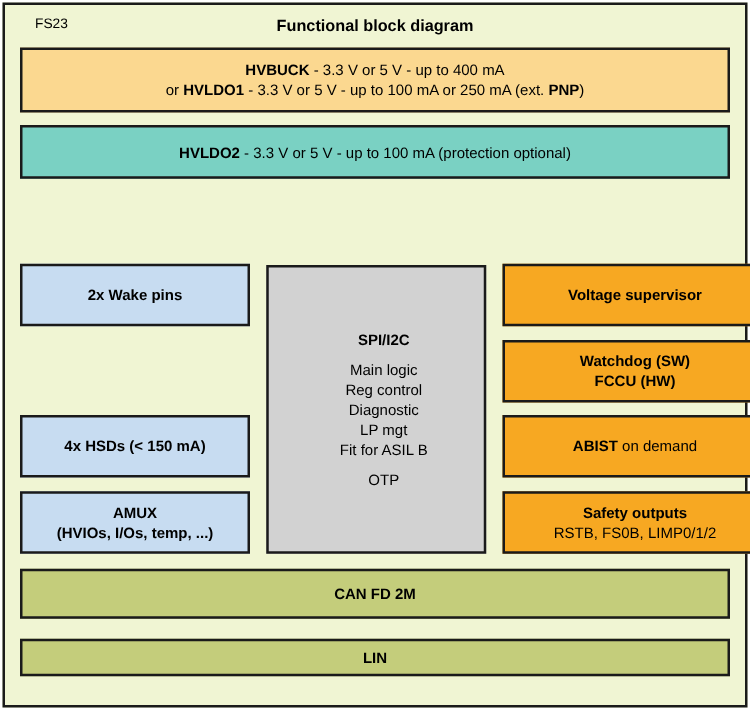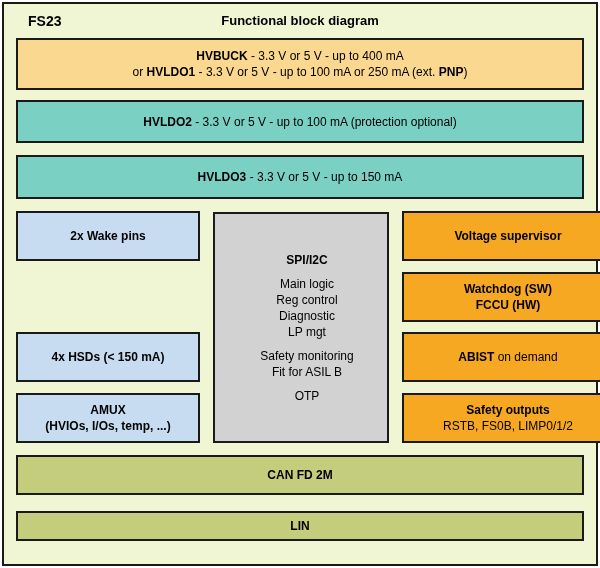--- a/index.html
+++ b/index.html
@@ -6,21 +6,21 @@
     --background:#f0f5d3; --peach:#fbd890; --teal:#7ad1c3; --blue:#c7dcf1;
     --gray:#d2d2d2; --orange:#f7a822; --olive:#c4cd7b; --border:#1a1a1a;
   }
   *{box-sizing:border-box; margin:0; padding:0;}
   html,body{width:600px; height:568px; background:#ffffff;}
   body{font-family:"Liberation Sans", sans-serif; color:#000;}
   .frame{
     position:absolute; left:2px; top:2px; width:596px; height:564px;
     border:2px solid var(--border); background:var(--background);
   }
-  .chip{position:absolute; left:24px; top:9px; font-size:14px; font-weight:bold;text-align:center;}
+  .chip{position:absolute; left:24px; top:9px; font-size:11px; font-weight:normal;text-align:center;}
   .title{position:absolute; left:0; right:0; top:9px; text-align:center; font-size:13px; font-weight:bold;}
   .block{
     position:absolute; border:2px solid var(--border);
     display:flex; flex-direction:column; align-items:center; justify-content:center;
     text-align:center; font-size:12px; line-height:16px;
   }
   .block b{font-weight:bold;}
   .b-hvbuck{left:12px; top:34px; width:568px; height:52px; background:var(--peach);text-align:center;}
   .b-hvldo2{left:12px; top:96px;  width:568px; height:43px; background:var(--teal);}
   .b-hvldo3{left:12px; top:151px; width:568px; height:44px; background:var(--teal);}
@@ -47,42 +47,38 @@
 
   <div class="block b-hvbuck">
     <div><b>HVBUCK</b><span> - 3.3 V or 5 V - up to 400 mA</span></div>
     <div><span>or </span><b>HVLDO1</b><span> - 3.3 V or 5 V - up to 100 mA or 250 mA (ext. </span><b>PNP</b><span>)</span></div>
   </div>
 
   <div class="block b-hvldo2">
     <div><b>HVLDO2</b><span> - 3.3 V or 5 V - up to 100 mA (protection optional)</span></div>
   </div>
 
-  <div class="block b-hvldo3">
-    <div><b>HVLDO3</b><span> - 3.3 V or 5 V - up to 150 mA</span></div>
-  </div>
 
   <div class="block col-left row1">
     <div>2x Wake pins</div>
   </div>
   <div class="block col-left row3">
     <div>4x HSDs (&lt; 150 mA)</div>
   </div>
   <div class="block col-left row4">
     <div>AMUX</div>
     <div>(HVIOs, I/Os, temp, ...)</div>
   </div>
 
   <div class="block b-center">
     <div class="core-title">SPI/I2C</div>
     <div>Main logic</div>
     <div>Reg control</div>
     <div>Diagnostic</div>
     <div>LP mgt</div>
-    <div class="group-gap">Safety monitoring</div>
     <div>Fit for ASIL B</div>
     <div class="group-gap">OTP</div>
   </div>
 
   <div class="block col-right row1">
     <div>Voltage supervisor</div>
   </div>
   <div class="block col-right row2">
     <div>Watchdog (SW)</div>
     <div>FCCU (HW)</div>

